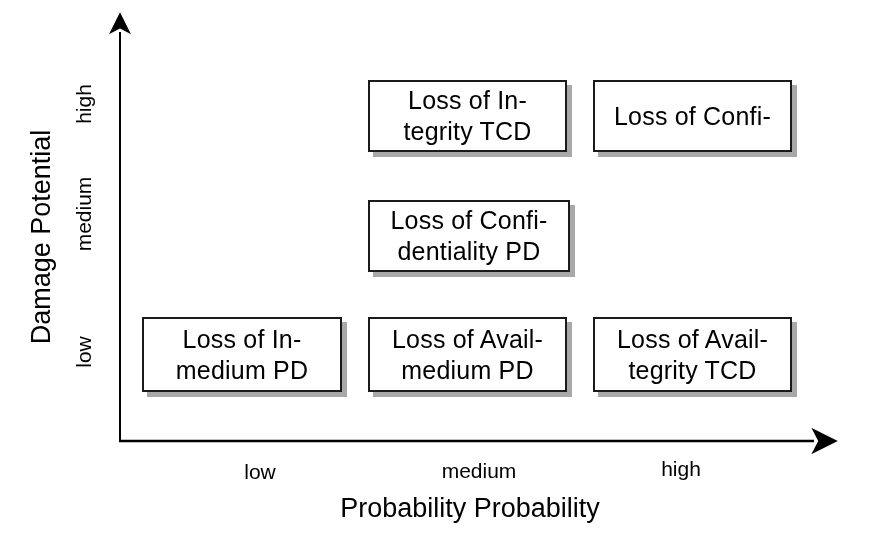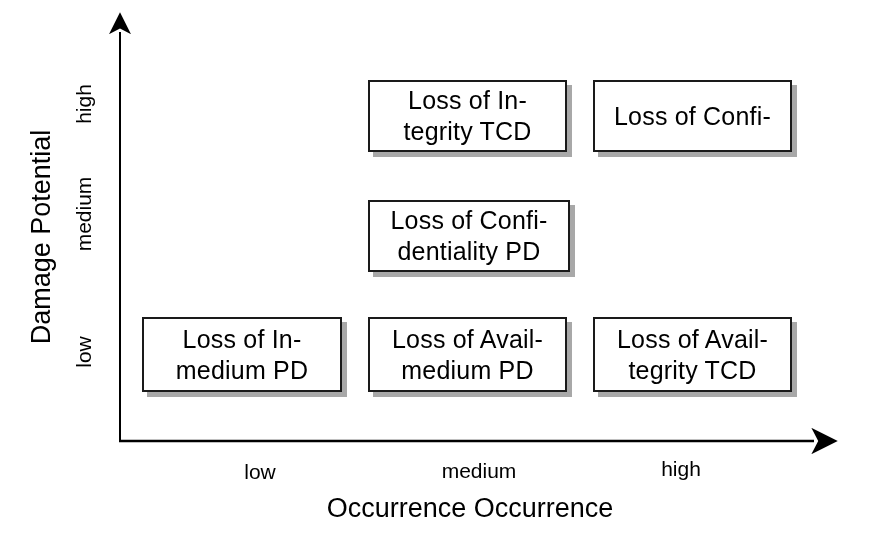--- a/index.html
+++ b/index.html
@@ -70,21 +70,21 @@
   <svg class="axes-svg" viewBox="0 0 877 536" xmlns="http://www.w3.org/2000/svg" aria-hidden="true">
     <defs>
       <marker id="arrow" viewBox="0 0 10 10" refX="1" refY="5" markerWidth="11" markerHeight="11" orient="auto-start-reverse">
         <path d="M 0 0 L 10 5 L 0 10 L 2.6 5 Z" fill="#000000"></path>
       </marker>
     </defs>
     <line x1="120" y1="442" x2="120" y2="32" stroke="#000000" stroke-width="2" marker-end="url(#arrow)"></line>
     <line x1="119" y1="441" x2="814" y2="441" stroke="#000000" stroke-width="2.4" marker-end="url(#arrow)"></line>
   </svg>
 
-  <div class="axis-title x-title">Occurrence Occurrence</div>
+  <div class="axis-title x-title">Probability Probability</div>
   <div class="axis-title y-title">Damage Potential</div>
 
   <div class="tick xtick-low">low</div>
   <div class="tick xtick-medium">medium</div>
   <div class="tick xtick-high">high</div>
 
   <div class="tick tick-y ytick-low">low</div>
   <div class="tick tick-y ytick-medium">medium</div>
   <div class="tick tick-y ytick-high">high</div>
 

